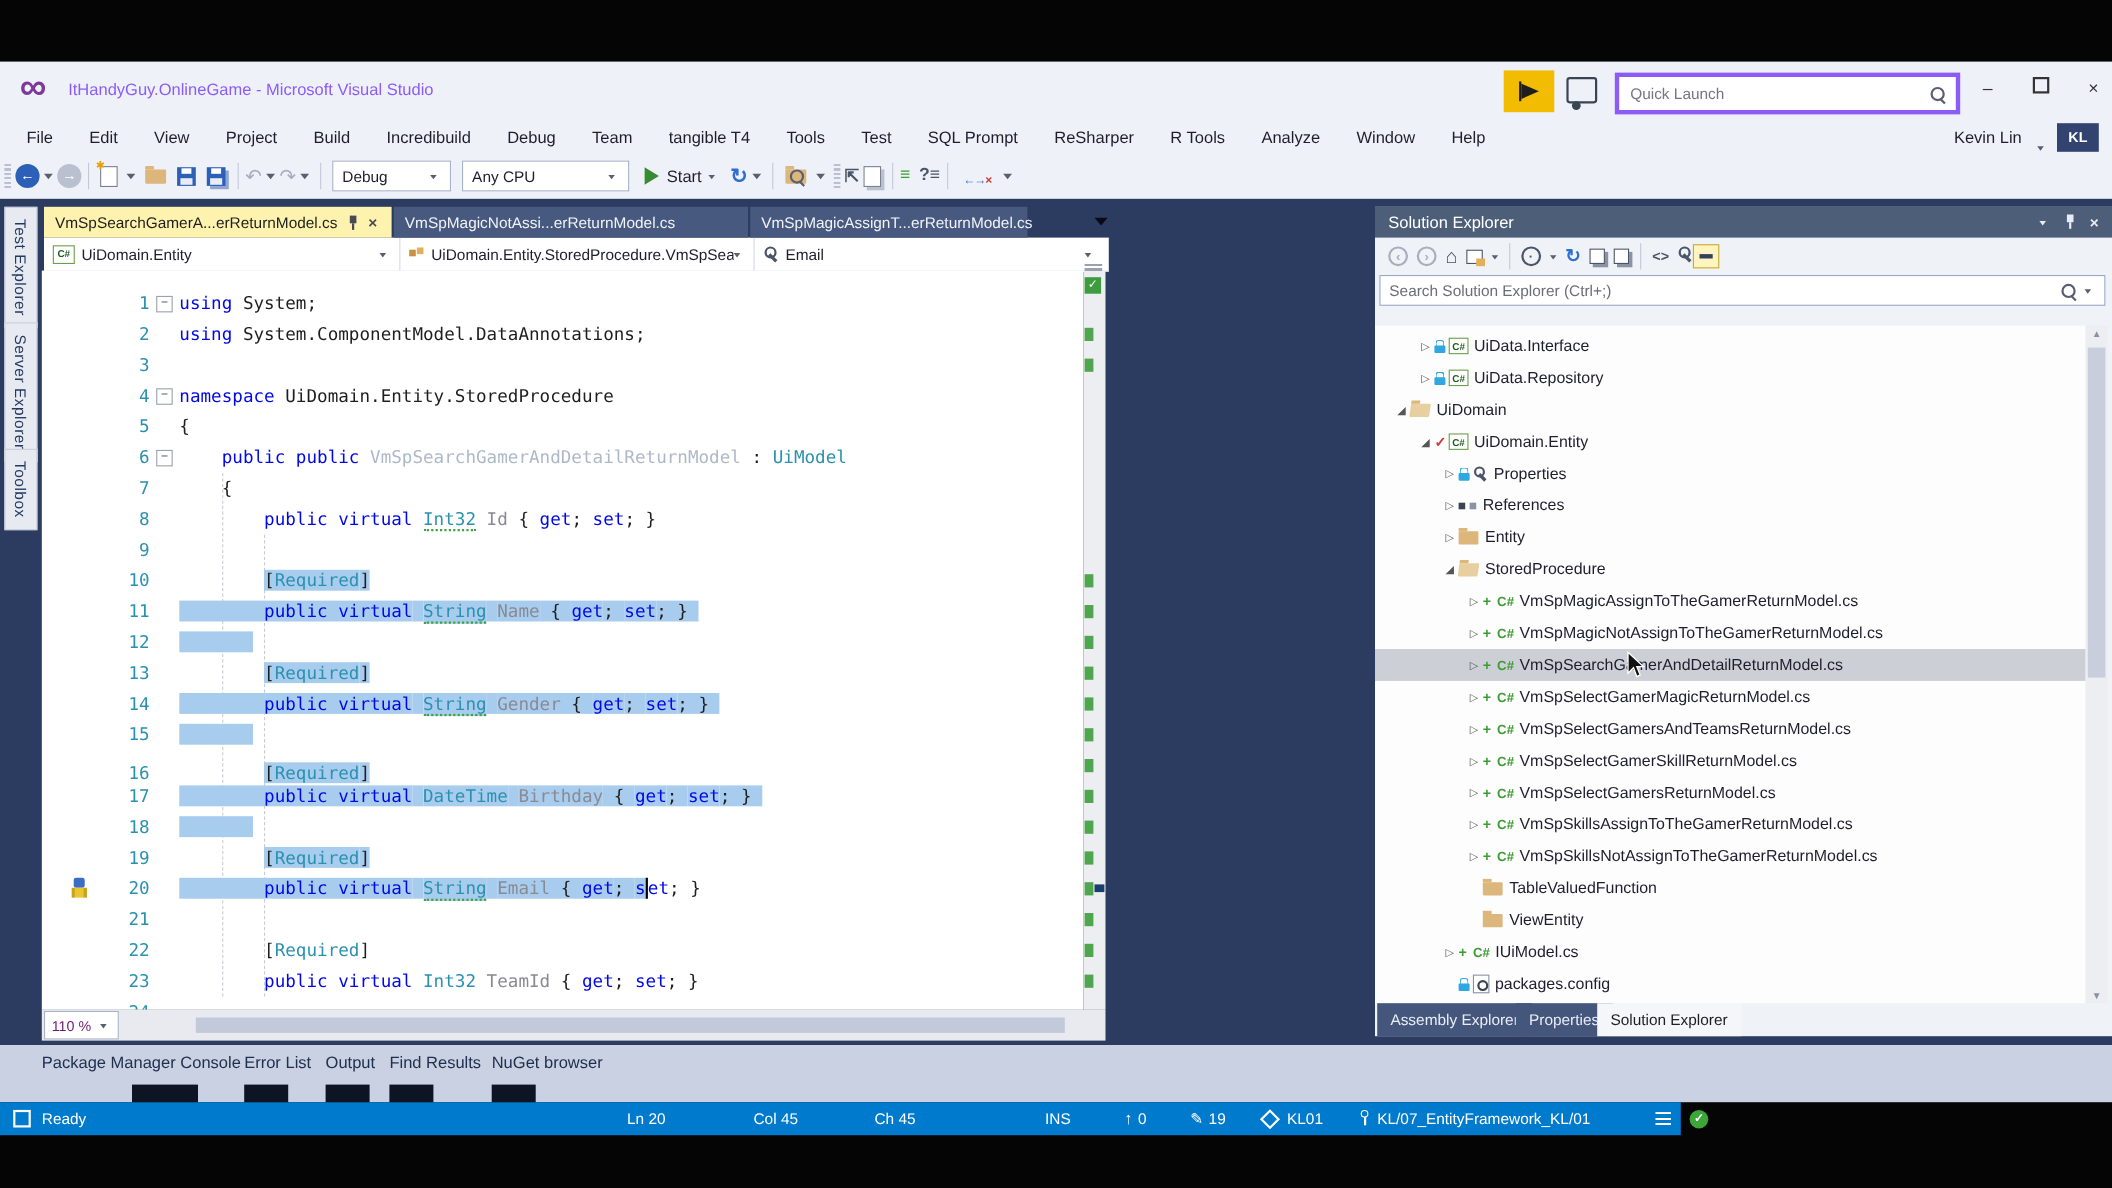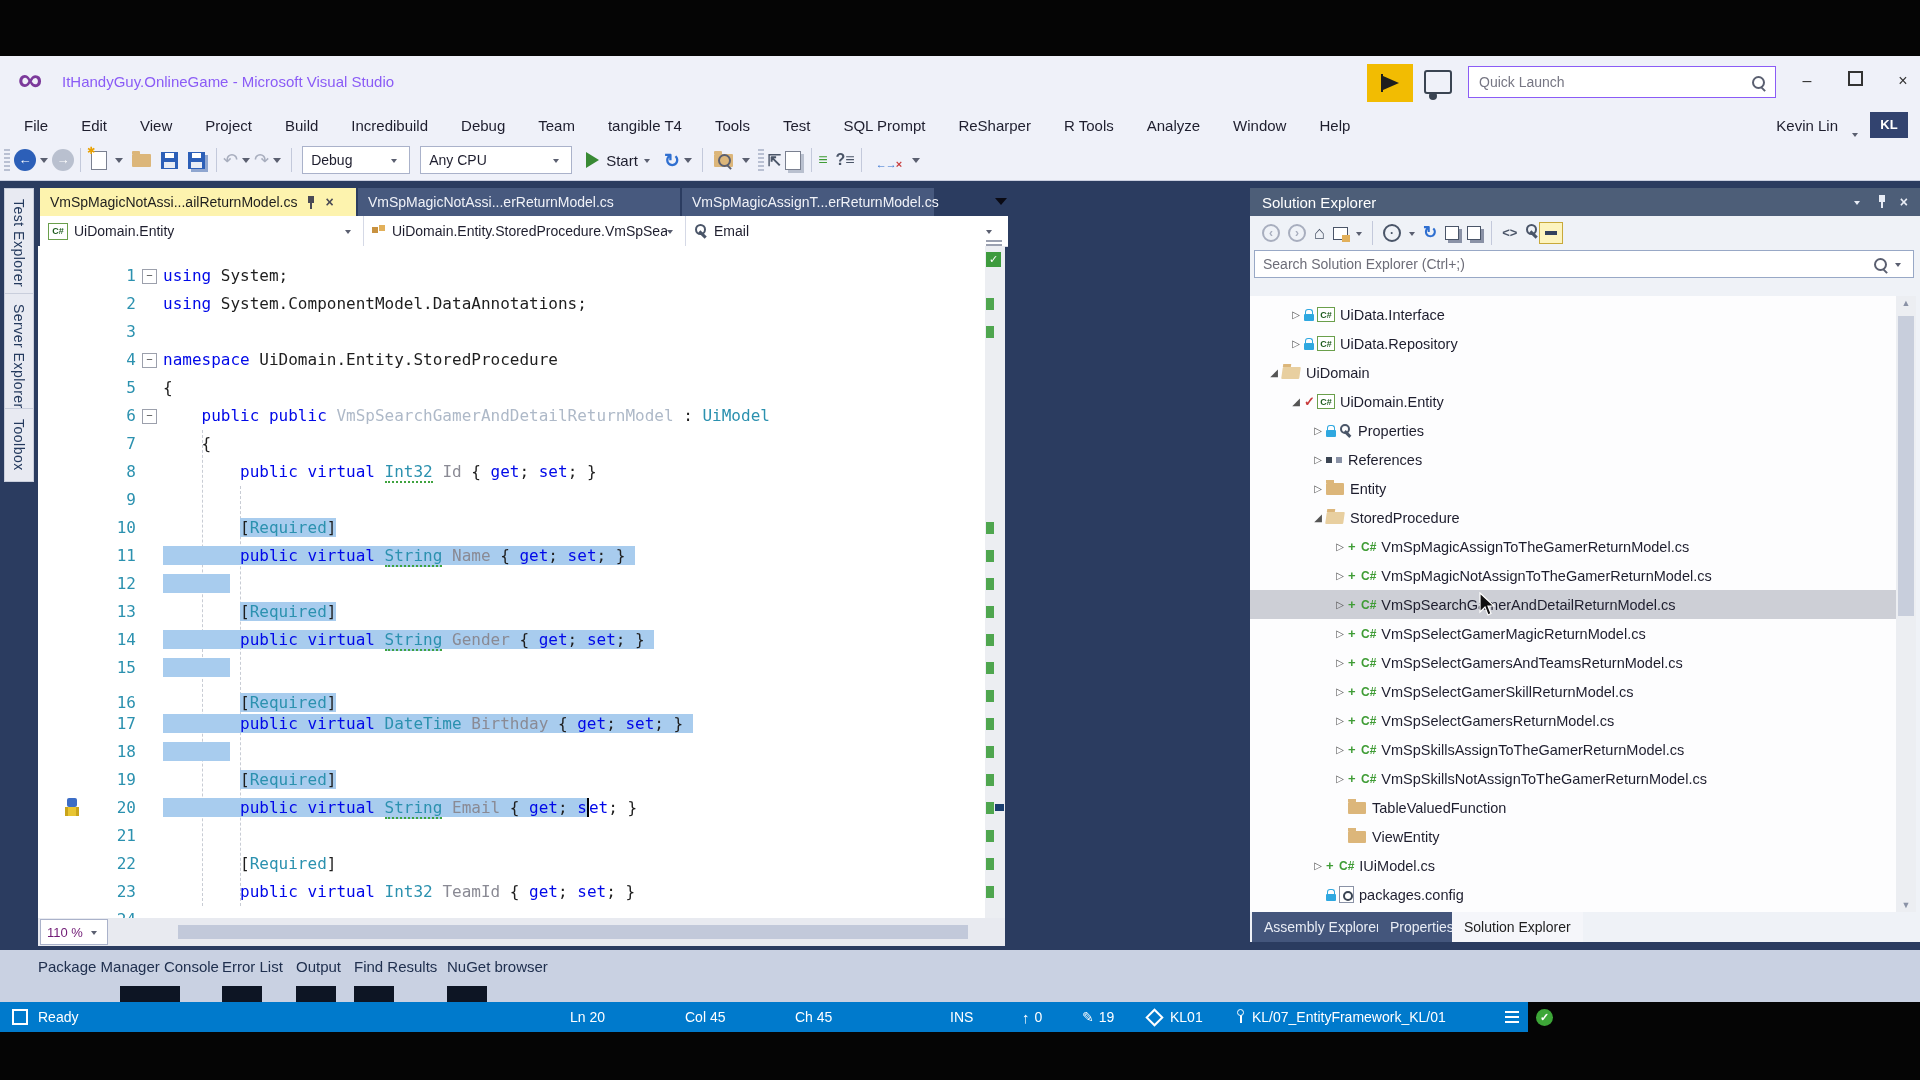--- a/index.html
+++ b/index.html
@@ -9,21 +9,21 @@
   
   #titlebar{left:0;top:56px;width:1920px;height:54px;background:#EFF1F9;}
   #menubar{left:0;top:110px;width:1920px;height:30px;background:#EFF1F9;display:flex;align-items:center;}
   #toolbar{left:0;top:140px;width:1920px;height:40px;background:#EFF1F9;border-bottom:1px solid #C9CEDF;display:flex;align-items:center;}
   #content{left:0;top:181px;width:1920px;height:769px;background:#2B3C60;}
   #bottomband{left:0;top:950px;width:1920px;height:52px;background:#C9D1E2;}
   #statusbar{left:0;top:1002px;width:1528px;height:30px;background:#007ACC;color:#fff;font-size:14px;}
   .vslogo{font-size:34px;font-weight:bold;color:#7C3A9B;line-height:34px;}
   .wtitle{font-size:15px;color:#8b5cf6;}
   .menu-item{font-size:15px;color:#1E1E2E;padding:4px 2px;cursor:default;}
-  .qlbox{background:#fff;border:1px solid #8b5cf6;height:30px;display:flex;align-items:center;padding:0 10px;font-size:14px;color:#767683;}
+  .qlbox{background:#fff;border:4px solid #8b5cf6;height:30px;display:flex;align-items:center;padding:0 10px;font-size:14px;color:#767683;}
   .winbtn{width:38px;height:34px;text-align:center;line-height:34px;color:#333;font-size:16px;}
   .flagbtn{background:#F2BC02;width:46px;height:38px;display:flex;align-items:center;justify-content:center;}
   .flagshape{width:0;height:0;border-left:16px solid #1E1E1E;border-top:7px solid transparent;border-bottom:7px solid transparent;position:relative;}
   .flagpole{width:2px;height:18px;background:#1E1E1E;}
   .klbox{background:#32436F;color:#fff;font-weight:bold;font-size:13px;width:38px;height:26px;text-align:center;line-height:26px;}
   
   .tbgrip{width:6px;height:22px;background:repeating-linear-gradient(to bottom,#B9C0D2 0 2px,transparent 2px 4px);margin:0 4px;}
   .sepv{width:1px;height:24px;background:#C3C9DB;margin:0 6px;}
   .circ{width:22px;height:22px;border-radius:50%;color:#fff;text-align:center;line-height:21px;font-size:13px;font-weight:bold;}
   .circ.blue{background:#2C5FB8;} .circ.gray{background:#B9C0CF;}
@@ -555,21 +555,21 @@
       </span>
     <span class="stitem" style="left:1536px;">
         <span class="checkcirc">✓</span>
       </span>
   </div>
 
 <div class="abs vtab" style="left: 4px; top: 188px;">Test Explorer</div>
     <div class="abs vtab" style="left: 4px; top: 293px;">Server Explorer</div>
     <div class="abs vtab" style="left: 4px; top: 408px;">Toolbox</div>
     <div class="abs etab active" style="left: 40px; top: 188px; width: 316px; box-sizing: border-box;">
-      <span>VmSpMagicNotAssi...ailReturnModel.cs</span>
+      <span>VmSpSearchGamerA...erReturnModel.cs</span>
       <span class="pinic"></span>
       <span class="closex">×</span>
     </div>
     <div class="abs etab inactive" style="left: 358px; top: 188px; width: 322px; box-sizing: border-box;">
       <span>VmSpMagicNotAssi...erReturnModel.cs</span>
     </div>
     <div class="abs etab inactive" style="left: 682px; top: 188px; width: 252px; box-sizing: border-box;">
       <span>VmSpMagicAssignT...erReturnModel.cs</span>
     </div>
     <div class="setab dark" style="left: 1252px;">Assembly Explorer</div>

